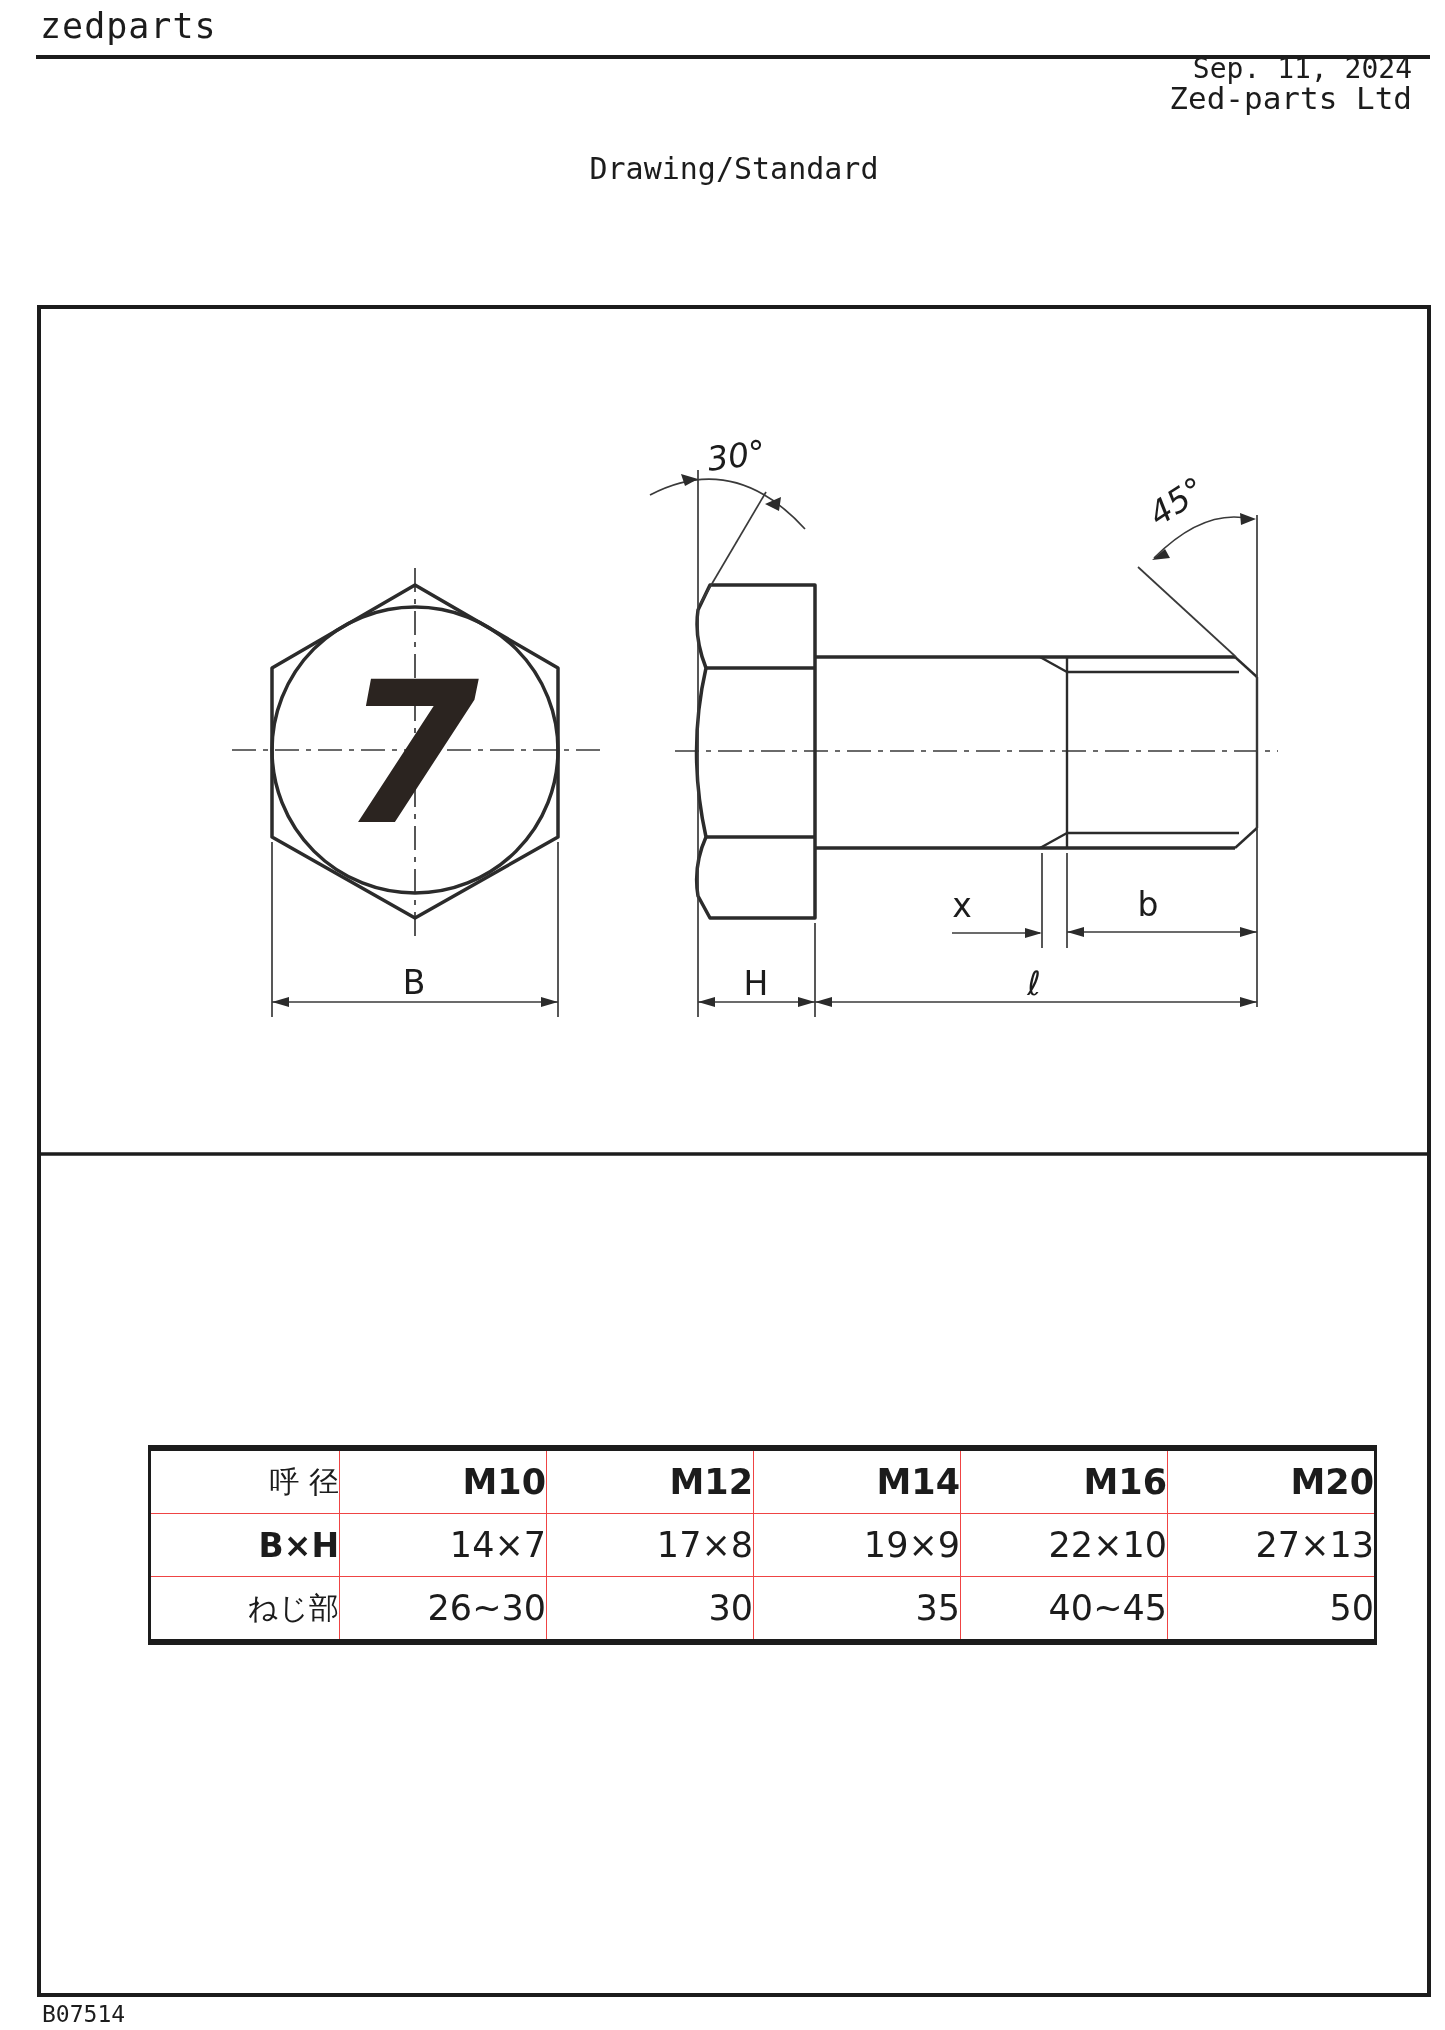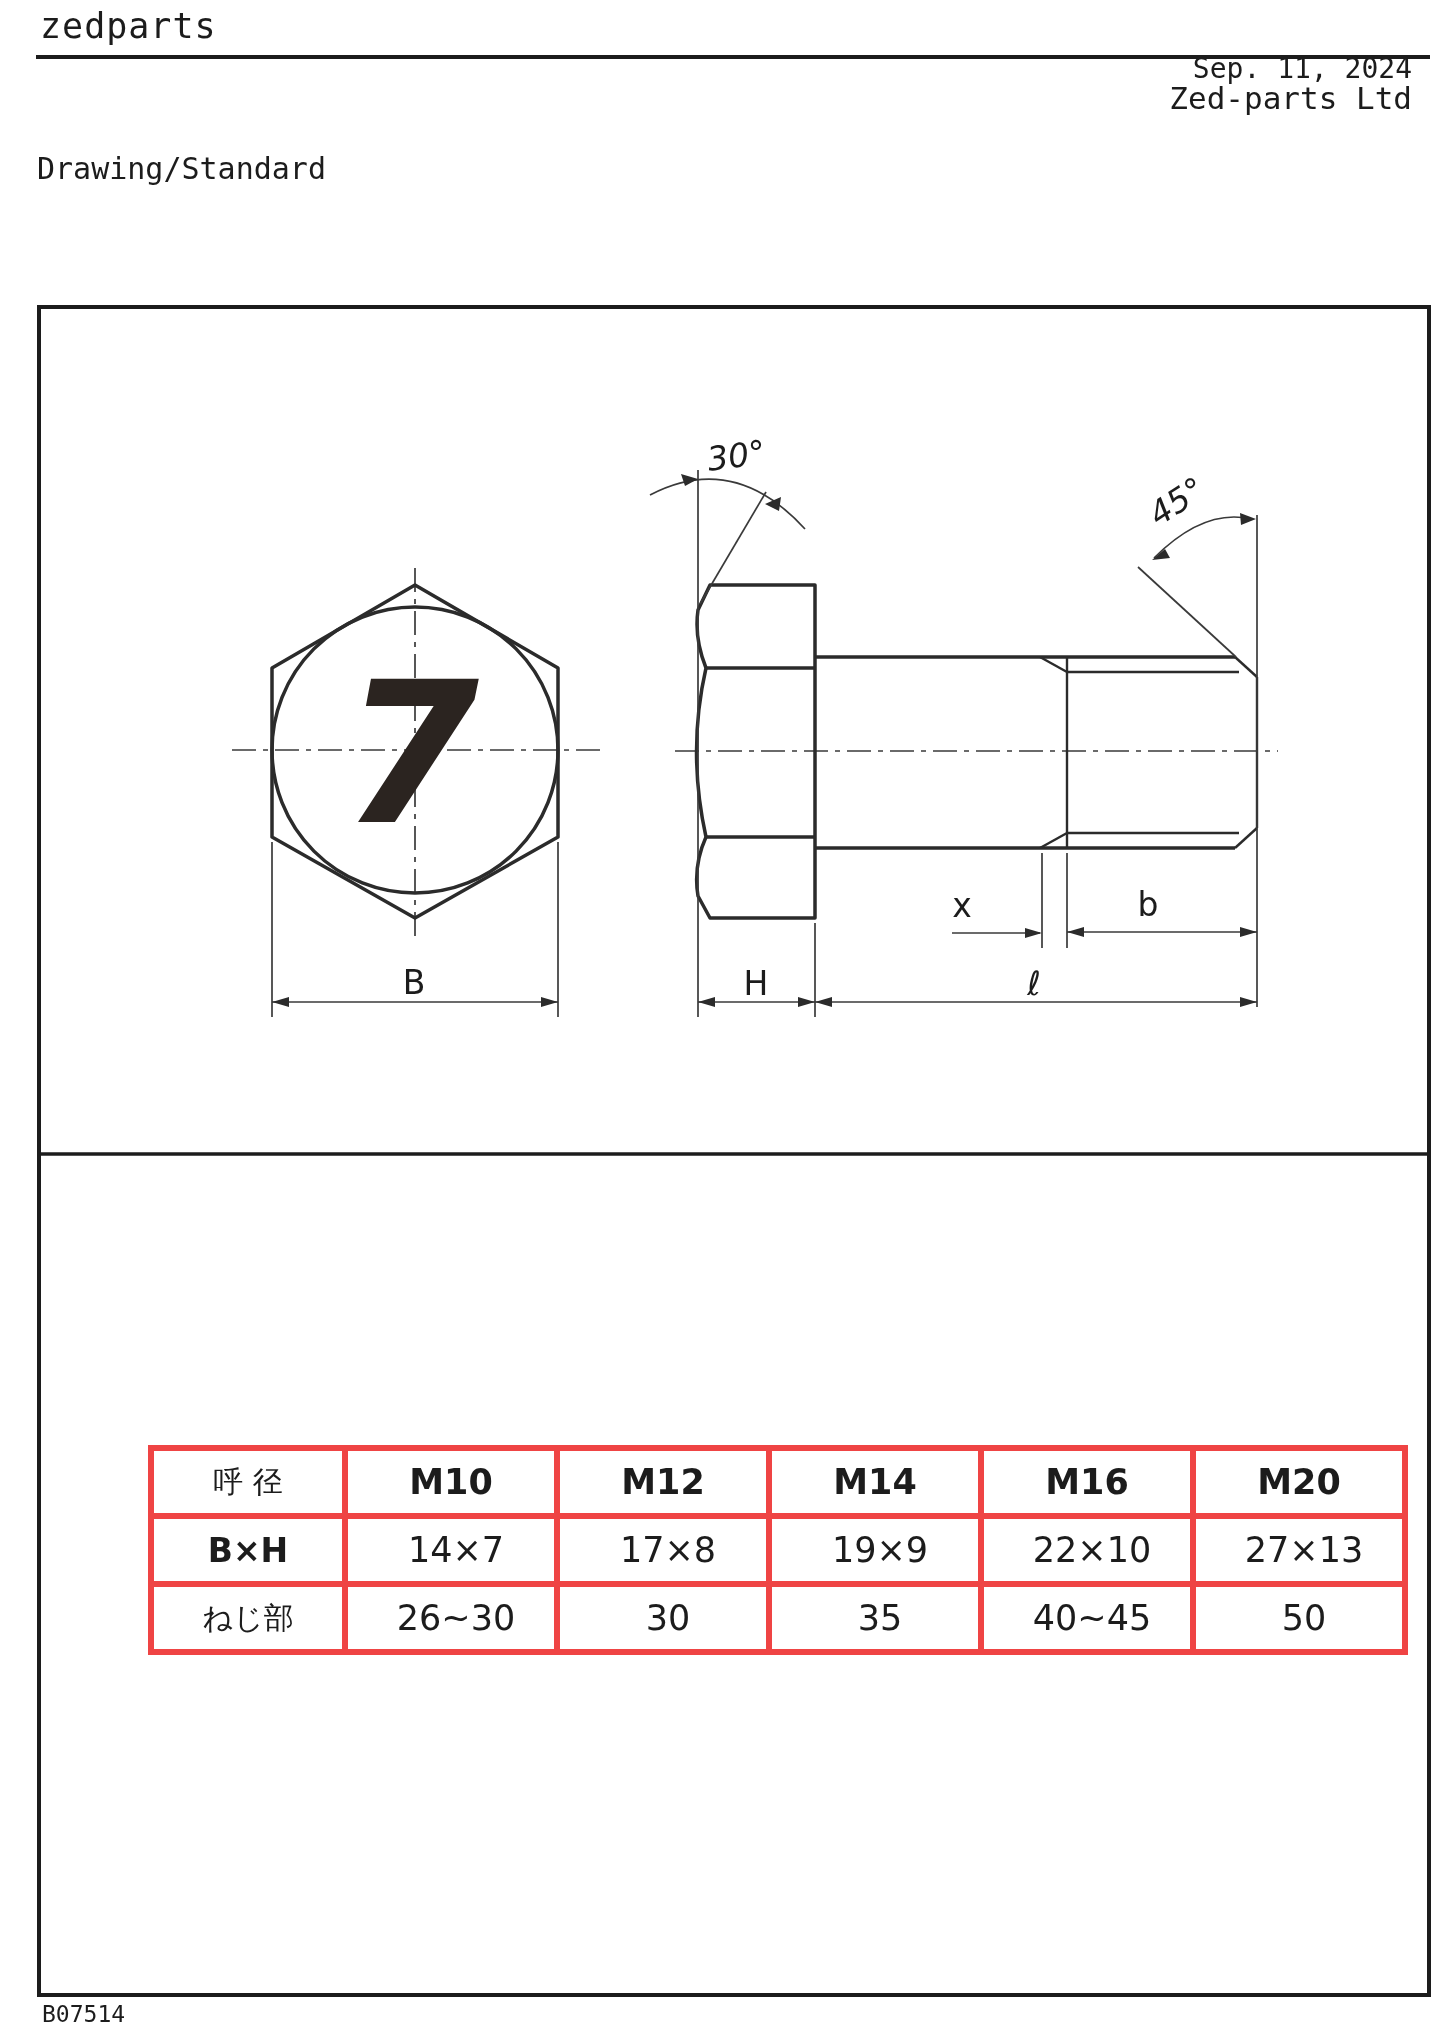--- a/index.html
+++ b/index.html
@@ -4,34 +4,34 @@
 <style>
   html,body{margin:0;padding:0;}
   body{
     width:1445px;height:2030px;position:relative;background:#ffffff;
     font-family:"DejaVu Sans Mono", monospace;color:#1c1c1c;overflow:hidden;
   }
   .logo{position:absolute;left:40px;top:6px;font-size:35px;letter-spacing:1px;}
   .date{position:absolute;right:33px;top:12px;font-size:28px;margin-top:40px;}
   .hrule{position:absolute;left:36px;width:1394px;top:55px;height:4px;background:#1c1c1c;}
   .company{position:absolute;right:33px;top:80px;font-size:31px;}
-  .titleblock{position:absolute;left:37px;width:1394px;top:152px;text-align:left;}
+  .titleblock{position:absolute;left:37px;width:1394px;top:152px;text-align:center;}
   .title1{font-size:30px;line-height:34px;}
   .title2{font-size:40px;line-height:46px;margin-top:2px;font-family:"DejaVu Sans","DejaVu Sans Mono",sans-serif;}
   .frame{
     position:absolute;left:37px;top:305px;width:1394px;height:1692px;
     border:4px solid #1c1c1c;box-sizing:border-box;
   }
   .frame svg{position:absolute;left:0;top:0;}
   .spec-table{
     position:absolute;left:107px;top:1136px;border-collapse:collapse;
     font-family:"DejaVu Sans", sans-serif;table-layout:fixed;
   }
   .spec-table td{
-    border:6px solid #ef4444;text-align:center;vertical-align:middle;
+    border:1px solid #ef4444;text-align:right;vertical-align:middle;
     height:62px;padding:0;
   }
   .spec-table{border:3px solid #1c1c1c;border-top:6px solid #1c1c1c;border-bottom:6px solid #1c1c1c;}
   .spec-table .lab{font-size:30px;width:188px;}
   .spec-table .lab-bold{font-size:33px;font-weight:bold;width:188px;}
   .spec-table .m{font-size:35px;font-weight:bold;width:196px;margin-left:48px;}
   .spec-table .v{font-size:35px;width:196px;padding-left:10px;}
   .code{position:absolute;left:42px;top:2001px;font-size:23px;}
   .stroke-main{stroke:#2b2b2b;stroke-width:3.5;fill:none;stroke-linejoin:round;}
   .stroke-mid{stroke:#2b2b2b;stroke-width:2.4;fill:none;}

